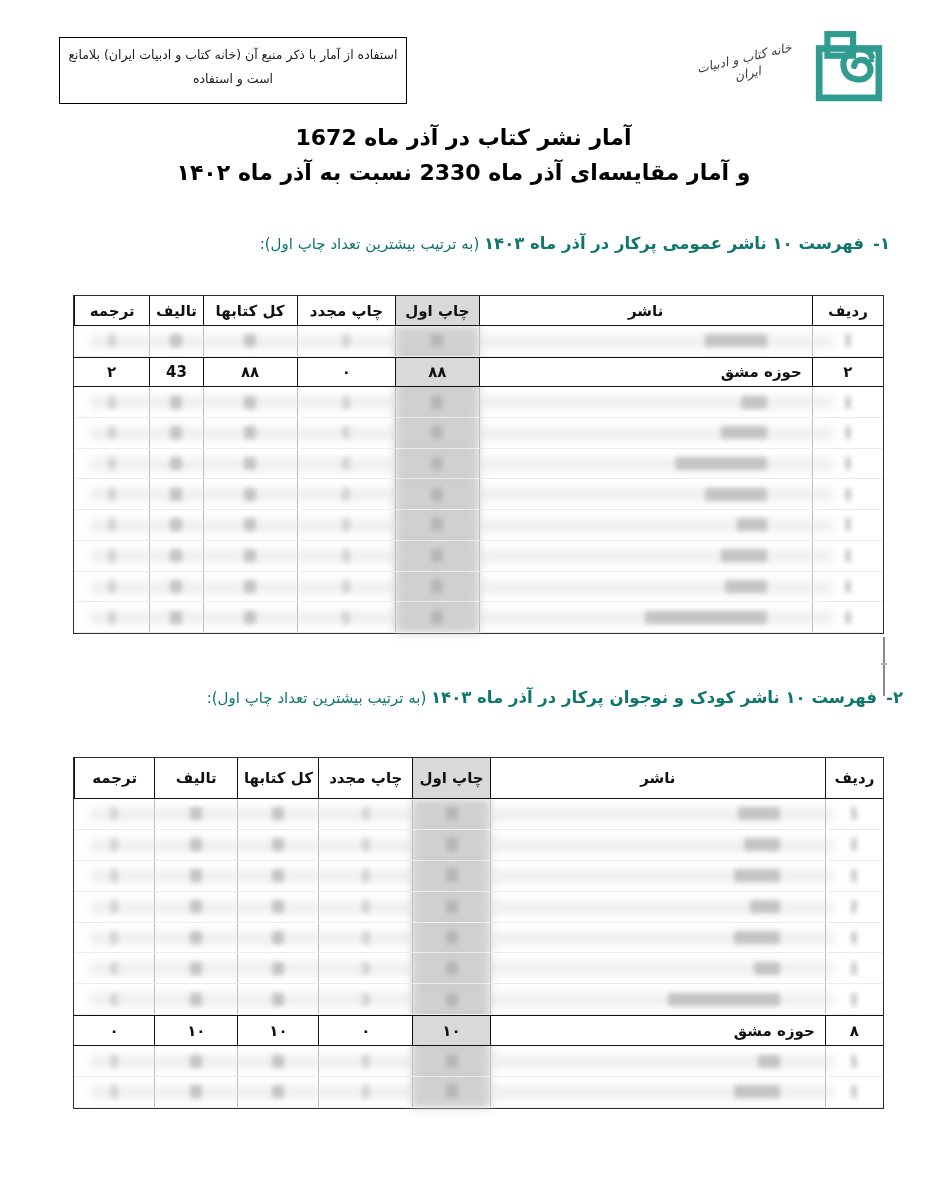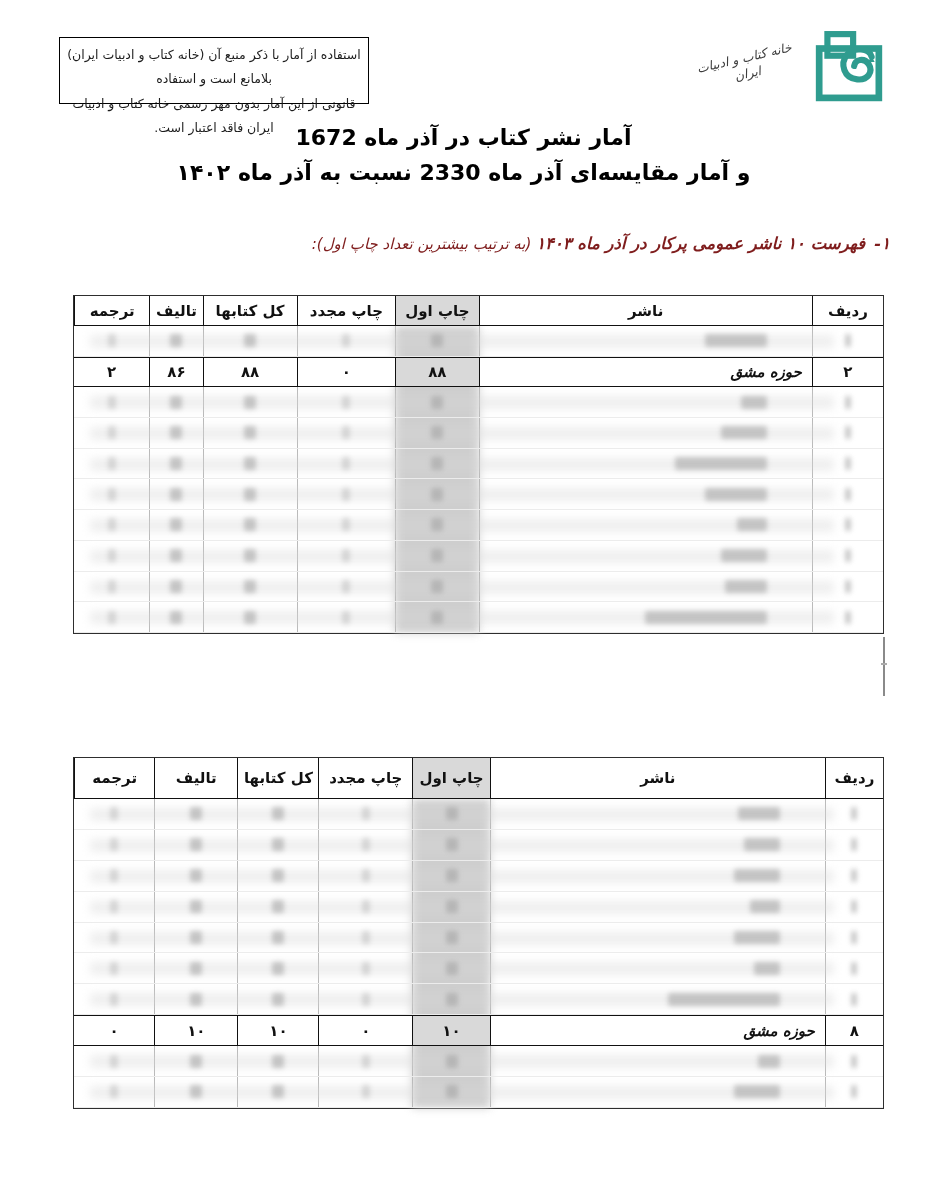--- a/index.html
+++ b/index.html
@@ -1,33 +1,33 @@
 <!DOCTYPE html>
 <html lang="fa"><head>
 <meta charset="utf-8">
 <style>
   * { margin:0; padding:0; box-sizing:border-box; }
   html,body { background:#fff; }
   body { width:927px; height:1200px; position:relative; font-family:"DejaVu Sans", sans-serif; color:#111; }
   .page { position:absolute; inset:0; background:#fff; overflow:hidden; }
 
   
-  .disclaimer { position:absolute; left:59px; top:37px; width:310px; height:67px;
+  .disclaimer { position:absolute; left:59px; top:37px; width:348px; height:67px;
     border:1.6px solid #000; direction:rtl; text-align:center;
     font-size:12.5px; line-height:1.95; padding-top:5px; color:#1c1c1c; }
   .logo-wrap { position:absolute; right:40px; top:26px; width:205px; height:84px; }
   .logo-mark { position:absolute; right:3px; top:4px; width:71px; height:72px; }
   .logo-script { position:absolute; right:80px; top:24px; width:122px;
     direction:rtl; text-align:center; font-size:12.5px; line-height:1.25;
     color:#3d3d3d; transform:rotate(-13deg); font-style:italic; }
 
   
   .doc-title { position:absolute; top:120px; left:0; width:100%; text-align:center;
     direction:rtl; font-weight:bold; font-size:22px; line-height:35px; color:#000; }
-  .sec-h { position:absolute; direction:rtl; white-space:nowrap; color:#7f1d1d;font-style:italic; }
+  .sec-h { position:absolute; direction:rtl; white-space:nowrap; color:#0f766e; }
   .sec-h .h-num { font-weight:bold; font-size:16.5px; margin-left:9px; }
   .sec-h .h-bold { font-weight:bold; font-size:16.5px; }
   .sec-h .h-tail { font-weight:normal; font-size:15px; }
   .sec-1 { top:234px; right:37px; }
   .sec-2 { top:688px; right:24px; }
 
   
   .ptable { position:absolute; left:73px; width:811px; border:1.6px solid #2e2e2e; background:#fff; }
   .t1 { top:295px; }
   .t2 { top:757px; }
@@ -35,21 +35,21 @@
   .t1 .trow { grid-template-columns:8.8% 41.2% 10.3% 12.2% 11.6% 6.6% 9.3%; height:30.7px; }
   .t2 .trow { grid-template-columns:7.2% 41.4% 9.6% 11.6% 10.0% 10.3% 9.9%; height:30.9px; }
   .t1 .thead { height:30px; }
   .t2 .thead { height:41px; }
   .cell { display:flex; align-items:center; justify-content:center; overflow:hidden;
     border-left:1px solid #9b9b9b; font-size:15px; }
   .cell:last-child { border-left:none; }
   .thead .cell { border-left:1.4px solid #111; font-weight:bold; background:#fff; }
   .thead { border-bottom:1.4px solid #111; }
   .thead .hl { background:#d9d9d9; }
-  .cell-nasher { justify-content:flex-start; padding-right:10px;font-style:italic; }
+  .cell-nasher { justify-content:flex-start; padding-right:10px; }
 
   .tbody { position:relative; }
   .band { position:absolute; top:0; bottom:0; background:#c3c3c3; opacity:.8;
     filter:blur(4px); z-index:0; }
   .t1 .band { right:50%; width:10.3%; }
   .t2 .band { right:48.6%; width:9.6%; }
 
   .redacted { border-bottom:1px solid #ececec; }
   .redacted .cell { border-left:1px solid #b9b9b9; }
   .redacted .cell:last-child { border-left:none; }
@@ -66,21 +66,20 @@
   .artifact-line { position:absolute; left:883px; top:637px; width:1.6px; height:59px; background:#8a8a8a; }
   .artifact-line::before { content:""; position:absolute; left:-2px; top:26px; width:6px; height:2px; background:#aaa; }
 </style>
 </head>
 <body>
 
 <div class="page">
 
   <div class="disclaimer">
     <div>استفاده از آمار با ذکر منبع آن (خانه کتاب و ادبیات ایران) بلامانع است و استفاده</div>
-    <div>قانونی از این آمار بدون مهر رسمی خانه کتاب و ادبیات ایران فاقد اعتبار است.</div>
   </div>
 
   <div class="logo-wrap">
     <svg class="logo-mark" viewBox="0 0 69 70" fill="none" xmlns="http://www.w3.org/2000/svg">
       <rect x="14" y="4" width="25" height="21" stroke="#2F9C8F" stroke-width="6"></rect>
       <rect x="6" y="18" width="58" height="48" stroke="#2F9C8F" stroke-width="6.5"></rect>
       <path d="M57 26 C55 18, 40 16, 33 24 C26 33, 30 47, 43 48 C53 49, 59 41, 54 33 C50 27, 41 28, 40 35" stroke="#2F9C8F" stroke-width="6" stroke-linecap="round"></path>
       <path d="M57 26 L60 31 L53 31 Z" fill="#2F9C8F"></path>
     </svg>
     <div class="logo-script">خانه کتاب و ادبیات ایران</div>
@@ -129,21 +128,21 @@
           <div class="cell ">
             <div class="blob" style="width: 8px; opacity: 0.35;"></div>
           </div>
         </div>
         <div class="trow visible-row">
           <div class="cell ">۲</div>
           <div class="cell cell-nasher">حوزه مشق</div>
           <div class="cell hl-cell">۸۸</div>
           <div class="cell ">۰</div>
           <div class="cell ">۸۸</div>
-          <div class="cell ">۸۶</div>
+          <div class="cell ">43</div>
           <div class="cell ">۲</div>
         </div>
         <div class="trow redacted">
           <div class="cell ">
             <div class="blob" style="width: 6px;"></div>
           </div>
           <div class="cell cell-nasher">
             <div class="blob" style="width: 26px;"></div>
           </div>
           <div class="cell ">
@@ -321,20 +320,23 @@
           </div>
           <div class="cell ">
             <div class="blob" style="width: 8px; opacity: 0.35;"></div>
           </div>
         </div>
       </div>
     </div>
 
   <div class="artifact-line"></div>
 
+  <div class="sec-h sec-2">
+    <span class="h-num">۲-</span><span class="h-bold">فهرست ۱۰ ناشر کودک و نوجوان پرکار در آذر ماه ۱۴۰۳</span><span class="h-tail"> (به ترتیب بیشترین تعداد چاپ اول):</span>
+  </div>
 
   <div class="ptable t2" id="table2">
       <div class="trow thead">
         <div class="cell ">ردیف</div>
         <div class="cell ">ناشر</div>
         <div class="cell hl">چاپ اول</div>
         <div class="cell ">چاپ مجدد</div>
         <div class="cell ">کل کتابها</div>
         <div class="cell ">تالیف</div>
         <div class="cell ">ترجمه</div>

